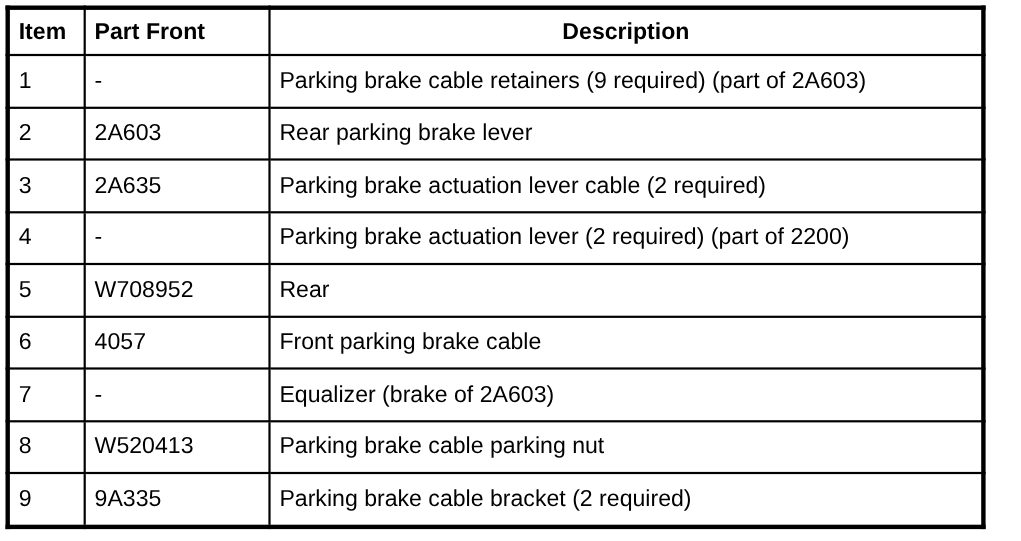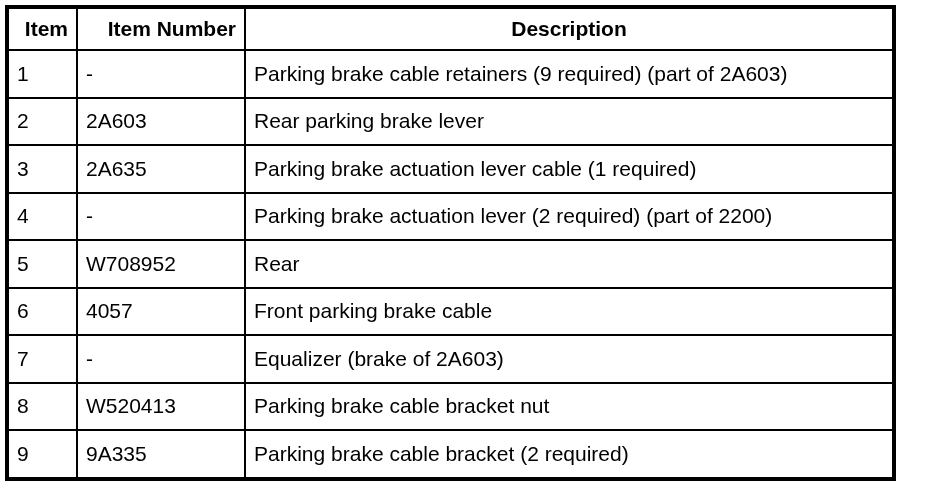--- a/index.html
+++ b/index.html
@@ -33,21 +33,21 @@
     padding: 0 8px;
     font-size: 21px;
     line-height: 1.15;
     color: #000000;
     vertical-align: middle;
     overflow: hidden;
     white-space: nowrap;
   }
   table.parts-table th {
     font-weight: bold;
-    text-align: right;
+    text-align: left;
     height: 40px;
   }
   table.parts-table th.col-description {
     text-align: center;
   }
   table.parts-table td {
     font-weight: normal;
     height: 45.5px;
   }
   col.col-item        { width: 70px; }
@@ -60,39 +60,39 @@
 <div class="parts-table-wrap">
   <table class="parts-table">
     <colgroup>
       <col class="col-item">
       <col class="col-partnumber">
       <col class="col-description">
     </colgroup>
     <thead>
       <tr>
         <th class="col-item">Item</th>
-        <th class="col-partnumber">Item Number</th>
+        <th class="col-partnumber">Part Front</th>
         <th class="col-description">Description</th>
       </tr>
     </thead>
     <tbody>
       <tr>
         <td>1</td>
         <td>-</td>
         <td>Parking brake cable retainers (9 required) (part of 2A603)</td>
       </tr>
       <tr>
         <td>2</td>
         <td>2A603</td>
         <td>Rear parking brake lever</td>
       </tr>
       <tr>
         <td>3</td>
         <td>2A635</td>
-        <td>Parking brake actuation lever cable (1 required)</td>
+        <td>Parking brake actuation lever cable (2 required)</td>
       </tr>
       <tr>
         <td>4</td>
         <td>-</td>
         <td>Parking brake actuation lever (2 required) (part of 2200)</td>
       </tr>
       <tr>
         <td>5</td>
         <td>W708952</td>
         <td>Rear</td>
@@ -103,21 +103,21 @@
         <td>Front parking brake cable</td>
       </tr>
       <tr>
         <td>7</td>
         <td>-</td>
         <td>Equalizer (brake of 2A603)</td>
       </tr>
       <tr>
         <td>8</td>
         <td>W520413</td>
-        <td>Parking brake cable bracket nut</td>
+        <td>Parking brake cable parking nut</td>
       </tr>
       <tr>
         <td>9</td>
         <td>9A335</td>
         <td>Parking brake cable bracket (2 required)</td>
       </tr>
     </tbody>
   </table>
 </div>
 

